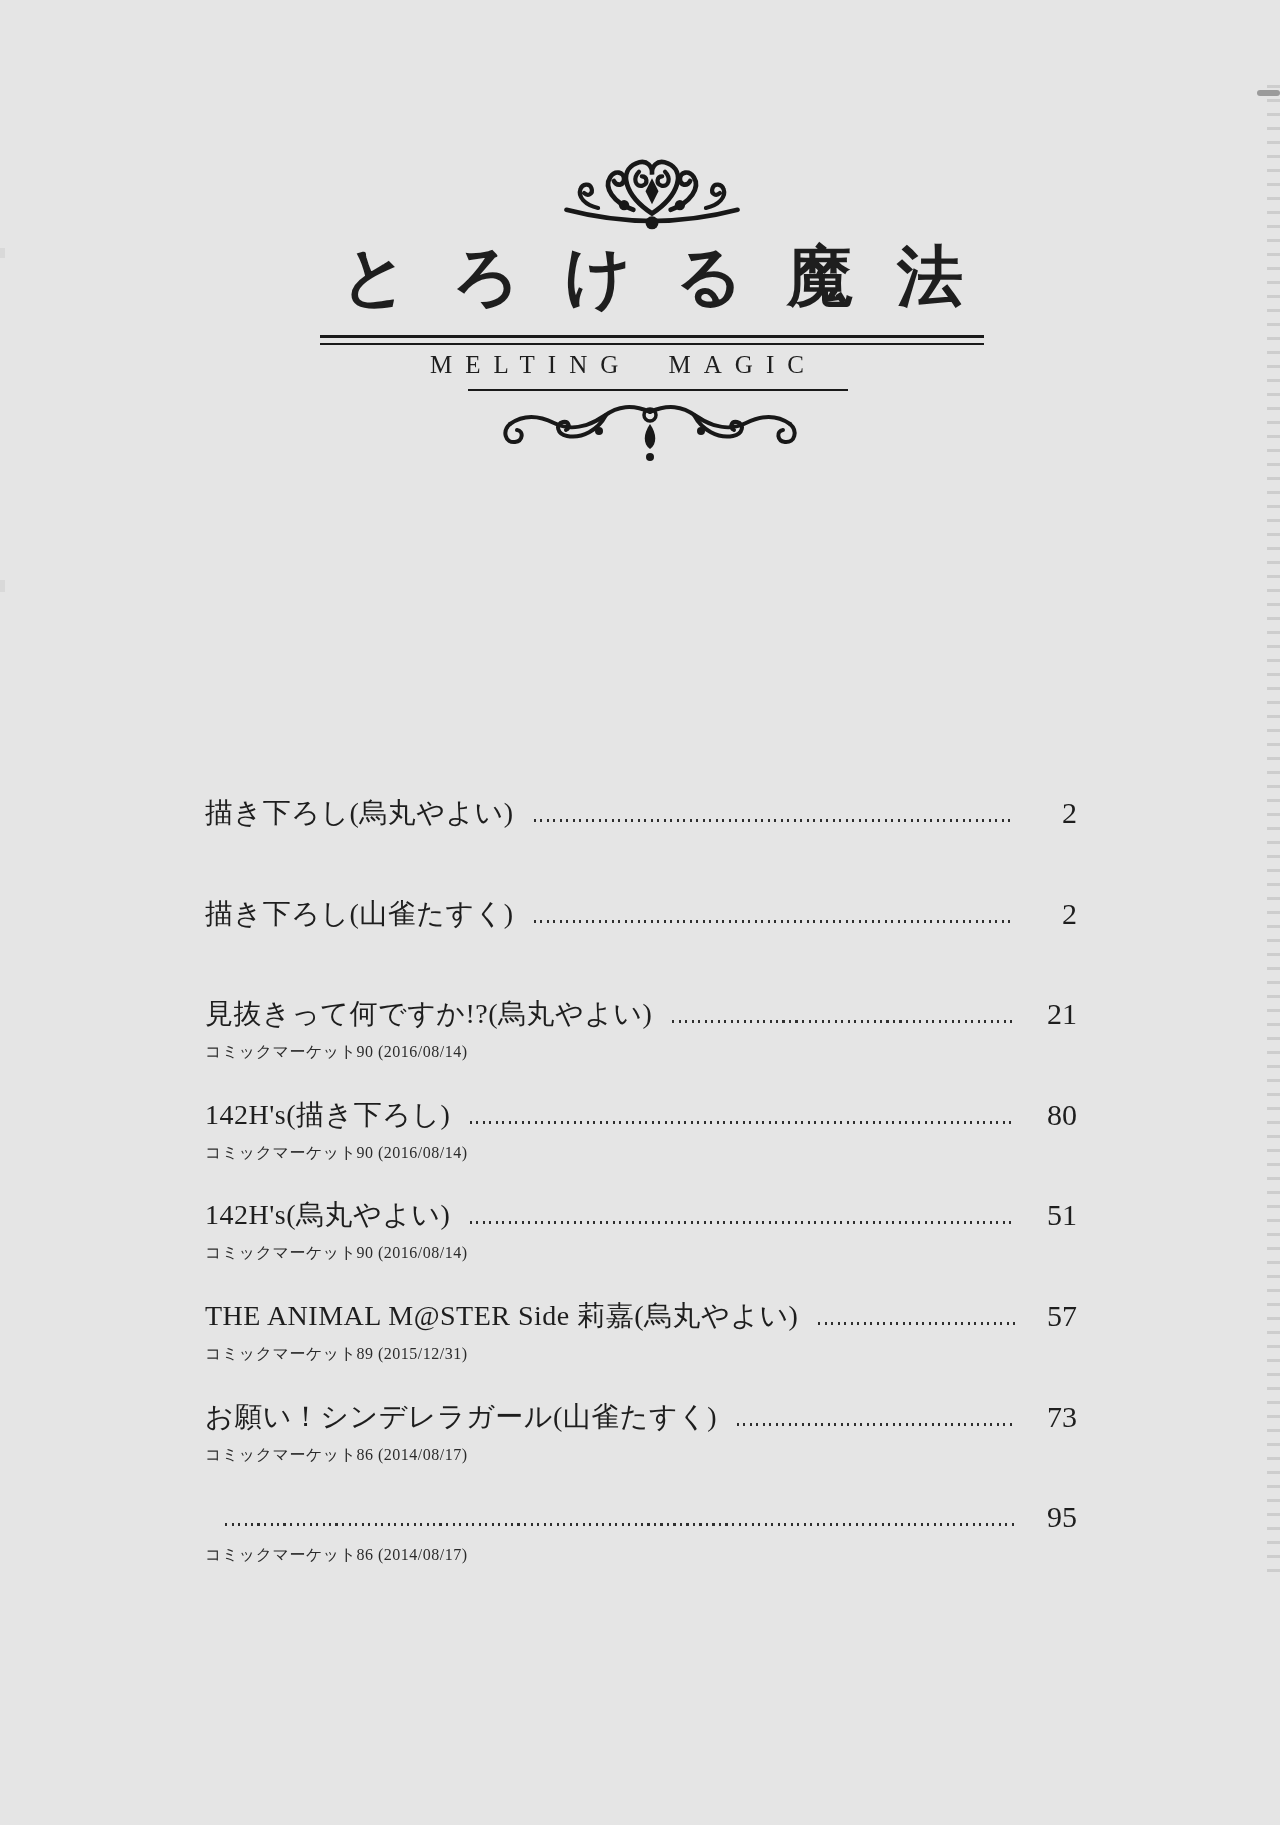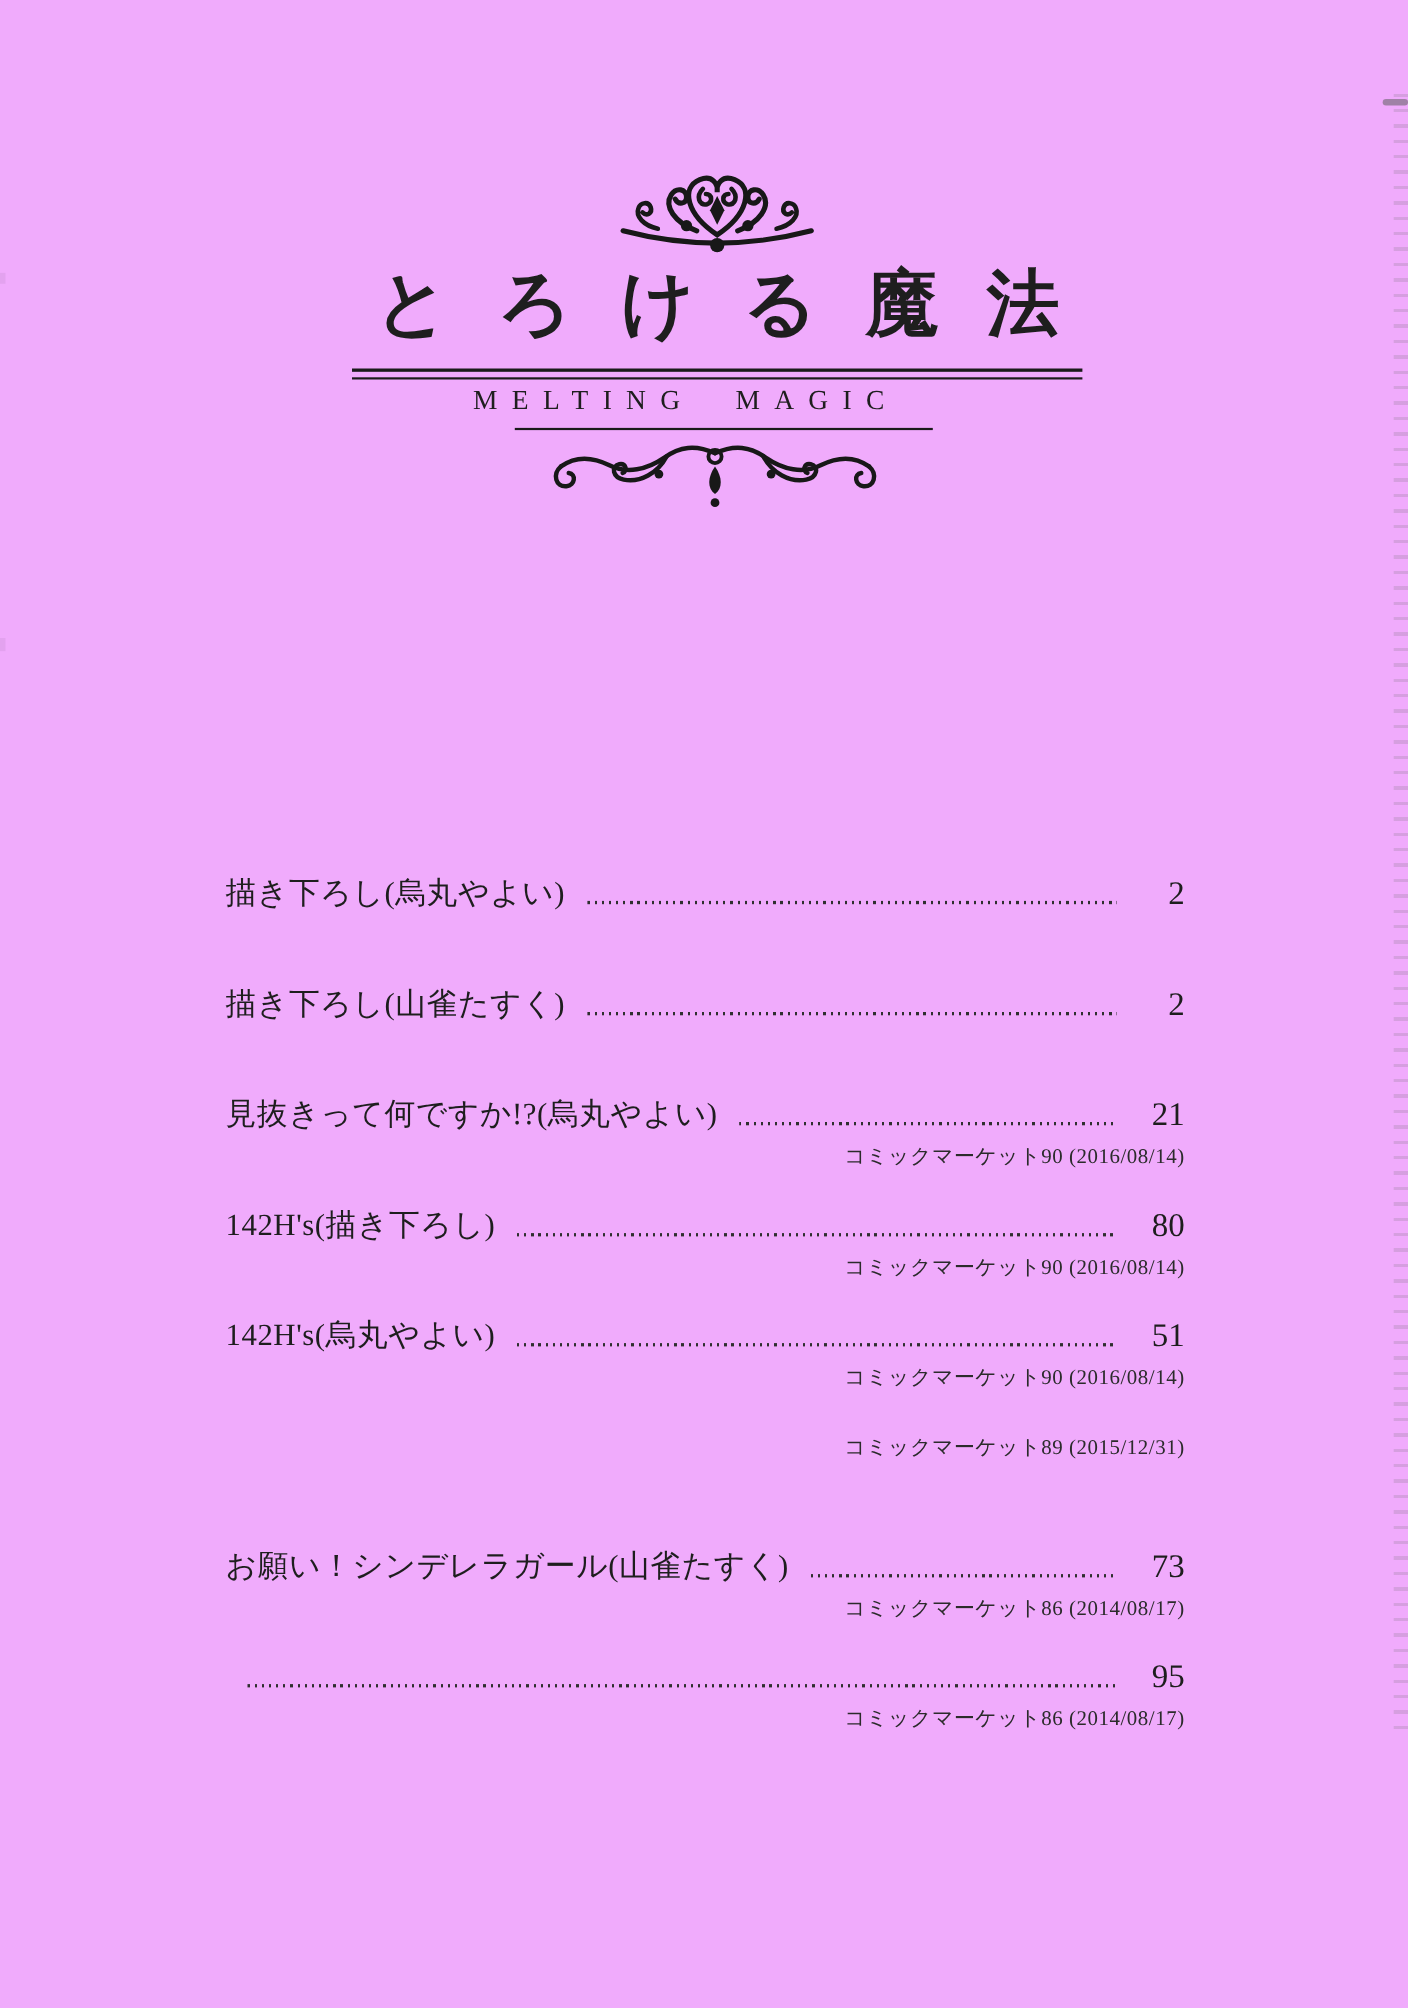--- a/index.html
+++ b/index.html
@@ -1,19 +1,19 @@
 <!DOCTYPE html>
 <html><head>
 <meta charset="utf-8">
 <style>
   html,body{margin:0;padding:0;}
   #page{
     position:relative;
     width:1280px;height:1825px;
-    background:#f0abfc;
+    background:#e5e5e5;
     font-family:"Liberation Serif","DejaVu Serif",serif;
     color:#1e1e1e;
     overflow:hidden;
   }
   .centered{position:absolute;transform:translateX(-50%);white-space:nowrap;}
   
   .tiara{left:652px;top:152px;}
   .main-title{
     left:652px;top:242px;
     font-size:66px;line-height:70px;font-weight:600;
@@ -52,22 +52,22 @@
   .leader{
     flex:1 1 auto;min-width:36px;height:3px;
     margin:0 14px 9px 20px;align-self:flex-end;
     background:repeating-linear-gradient(to right,#2f2f2f 0 2px,transparent 2px 6.5px);
   }
   .page-num{
     flex:none;width:48px;text-align:right;
     font-size:30px;line-height:37px;
   }
   .entry-subtitle{
-    font-size:19px;line-height:24px;margin-top:8px;
-    letter-spacing:0.5px;color:#2b2b2b;text-align:right;
+    font-size:16px;line-height:24px;margin-top:8px;
+    letter-spacing:0.5px;color:#2b2b2b;
   }
   
   .edge-right{
     position:absolute;right:0;top:85px;width:13px;height:1495px;
     background:repeating-linear-gradient(to bottom,rgba(110,110,110,0.20) 0 3px,transparent 3px 14px);
   }
   .edge-right-dark{
     position:absolute;right:0;top:90px;width:23px;height:6px;
     background:rgba(95,95,95,0.55);border-radius:3px;
   }
@@ -163,20 +163,25 @@
       </div>
       <div class="toc-entry">
         <div class="entry-row">
           <span class="entry-title">142H's(烏丸やよい)</span>
           <span class="leader"></span>
           <span class="page-num">51</span>
         </div>
         <div class="entry-subtitle">コミックマーケット90 (2016/08/14)</div>
       </div>
       <div class="toc-entry">
+        <div class="entry-row">
+          <span class="entry-title">THE ANIMAL M@STER Side 莉嘉(烏丸やよい)</span>
+          <span class="leader"></span>
+          <span class="page-num">57</span>
+        </div>
         <div class="entry-subtitle">コミックマーケット89 (2015/12/31)</div>
       </div>
       <div class="toc-entry">
         <div class="entry-row">
           <span class="entry-title">お願い！シンデレラガール(山雀たすく)</span>
           <span class="leader"></span>
           <span class="page-num">73</span>
         </div>
         <div class="entry-subtitle">コミックマーケット86 (2014/08/17)</div>
       </div>

